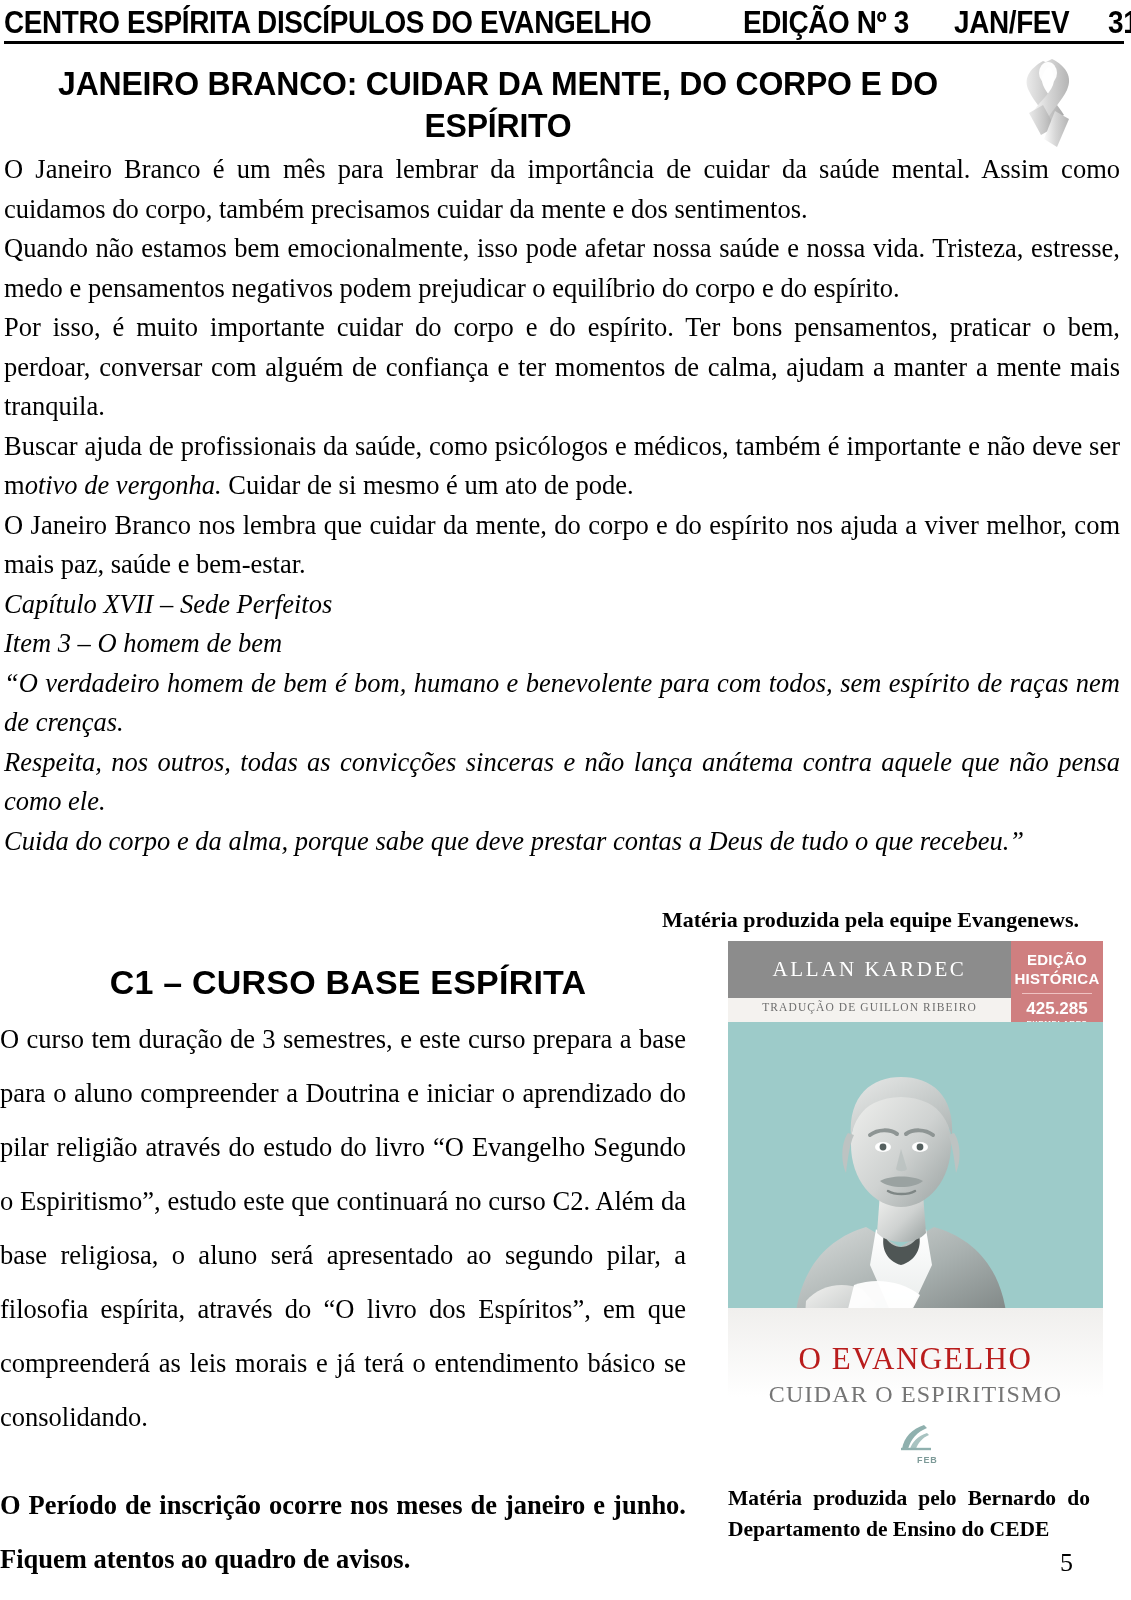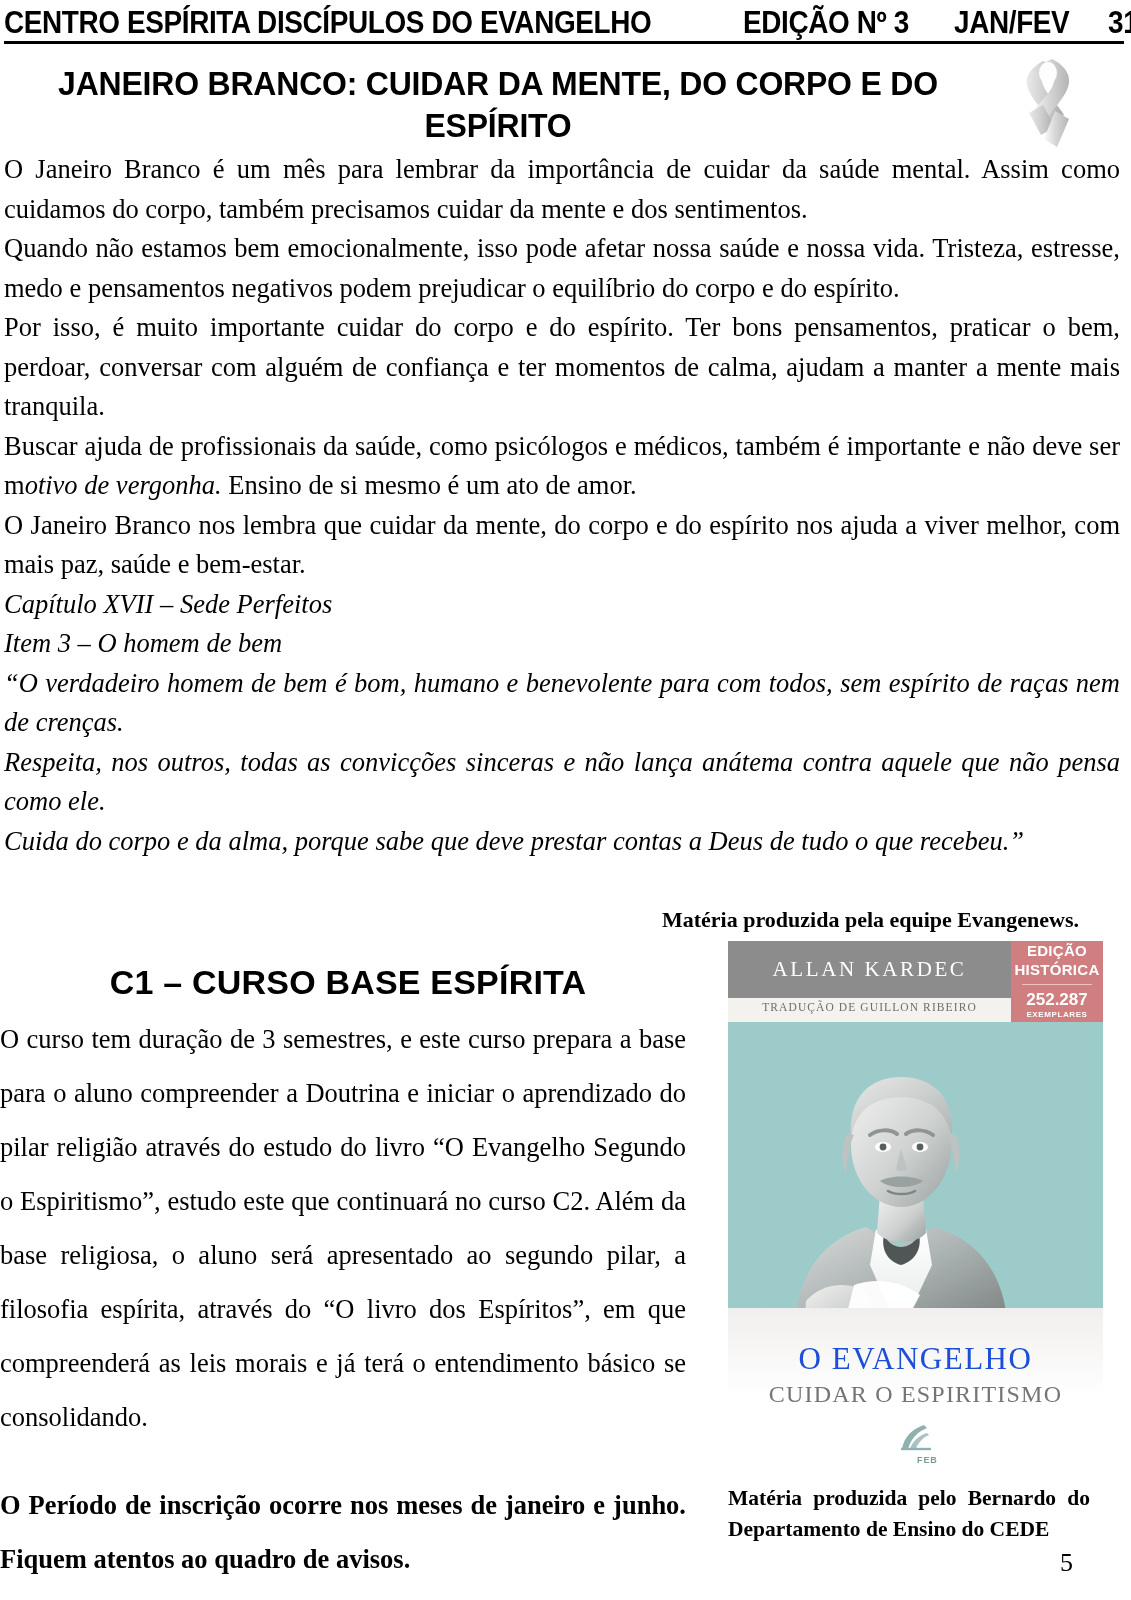--- a/index.html
+++ b/index.html
@@ -189,20 +189,21 @@
     position: absolute;
     right: 0; top: 0;
     width: 92px;
     height: 100px;
     background: #cf7f80;
     color: #ffffff;
     text-align: center;
     font-family: "Liberation Sans", sans-serif;
   }
   .book-badge .b1 {
+    padding-top: 9px;
     font-size: 15px;
     font-weight: 700;
     line-height: 19px;
     letter-spacing: 0.3px;
   }
   .book-badge .bline {
     width: 70px;
     height: 1px;
     background: #efc2c2;
     margin: 5px auto 5px auto;
@@ -236,21 +237,21 @@
     left: 0; top: 367px;
     width: 100%;
     height: 162px;
     background: linear-gradient(180deg, #f0efed 0%, #ffffff 55%, #ffffff 100%);
   }
   .book-title {
     position: absolute;
     left: 0; top: 400px;
     width: 100%;
     text-align: center;
-    color: #1d4ed8;
+    color: #b91c1c;
     font-family: "Liberation Serif", serif;
     font-size: 31px;
     letter-spacing: 1.5px;
   }
   .book-subtitle {
     position: absolute;
     left: 0; top: 440px;
     width: 100%;
     text-align: center;
     color: #757575;
@@ -335,21 +336,21 @@
       <path d="M26 60 L40 52 L52 74 L38 82 Z" fill="url(#rg2)"></path>
       <path d="M52 58 L66 66 L54 94 L41 86 Z" fill="url(#rg1)"></path>
       <ellipse cx="45" cy="20" rx="9" ry="11" fill="#ffffff" opacity="0.95"></ellipse>
     </svg>
   </div>
 
   <div class="article">
     <p class="lastline-left">O Janeiro Branco é um mês para lembrar da importância de cuidar da saúde mental. Assim como cuidamos do corpo, também precisamos cuidar da mente e dos sentimentos.</p>
     <p class="lastline-left">Quando não estamos bem emocionalmente, isso pode afetar nossa saúde e nossa vida. Tristeza, estresse, medo e pensamentos negativos podem prejudicar o equilíbrio do corpo e do espírito.</p>
     <p class="lastline-left">Por isso, é muito importante cuidar do corpo e do espírito. Ter bons pensamentos, praticar o bem, perdoar, conversar com alguém de confiança e ter momentos de calma, ajudam a manter a mente mais tranquila.</p>
-    <p class="lastline-left"><span>Buscar ajuda de profissionais da saúde, como psicólogos e médicos, também é importante e não deve ser m</span><span class="inline-ital">otivo de vergonha.</span><span> Ensino de si mesmo é um ato de amor.</span></p>
+    <p class="lastline-left"><span>Buscar ajuda de profissionais da saúde, como psicólogos e médicos, também é importante e não deve ser m</span><span class="inline-ital">otivo de vergonha.</span><span> Cuidar de si mesmo é um ato de pode.</span></p>
     <p class="lastline-left">O Janeiro Branco nos lembra que cuidar da mente, do corpo e do espírito nos ajuda a viver melhor, com mais paz, saúde e bem-estar.</p>
     <p class="ital lastline-left">Capítulo XVII – Sede Perfeitos</p>
     <p class="ital lastline-left">Item 3 – O homem de bem</p>
     <p class="ital lastline-left">“O verdadeiro homem de bem é bom, humano e benevolente para com todos, sem espírito de raças nem de crenças.</p>
     <p class="ital lastline-left">Respeita, nos outros, todas as convicções sinceras e não lança anátema contra aquele que não pensa como ele.</p>
     <p class="ital lastline-left">Cuida do corpo e da alma, porque sabe que deve prestar contas a Deus de tudo o que recebeu.”</p>
   </div>
 
   <div class="credit-1">Matéria produzida pela equipe Evangenews.</div>
 
@@ -362,21 +363,21 @@
   <div class="book">
     <div class="book-topband"></div>
     <div class="book-author">ALLAN KARDEC</div>
     <div class="book-whitestrip"></div>
     <div class="book-translator">TRADUÇÃO DE GUILLON RIBEIRO</div>
 
     <div class="book-badge">
       <div class="b1">EDIÇÃO</div>
       <div class="b1" style="padding-top:0">HISTÓRICA</div>
       <div class="bline"></div>
-      <div class="b2">252.287</div>
+      <div class="b2">425.285</div>
       <div class="b3">EXEMPLARES</div>
     </div>
 
     <div class="book-teal"></div>
 
     <div class="book-portrait">
       <svg viewBox="0 0 240 300" width="240" height="300" aria-hidden="true">
         <defs>
           <linearGradient id="sk" x1="0" y1="0" x2="1" y2="1">
             <stop offset="0%" stop-color="#f2f2f0"></stop>

